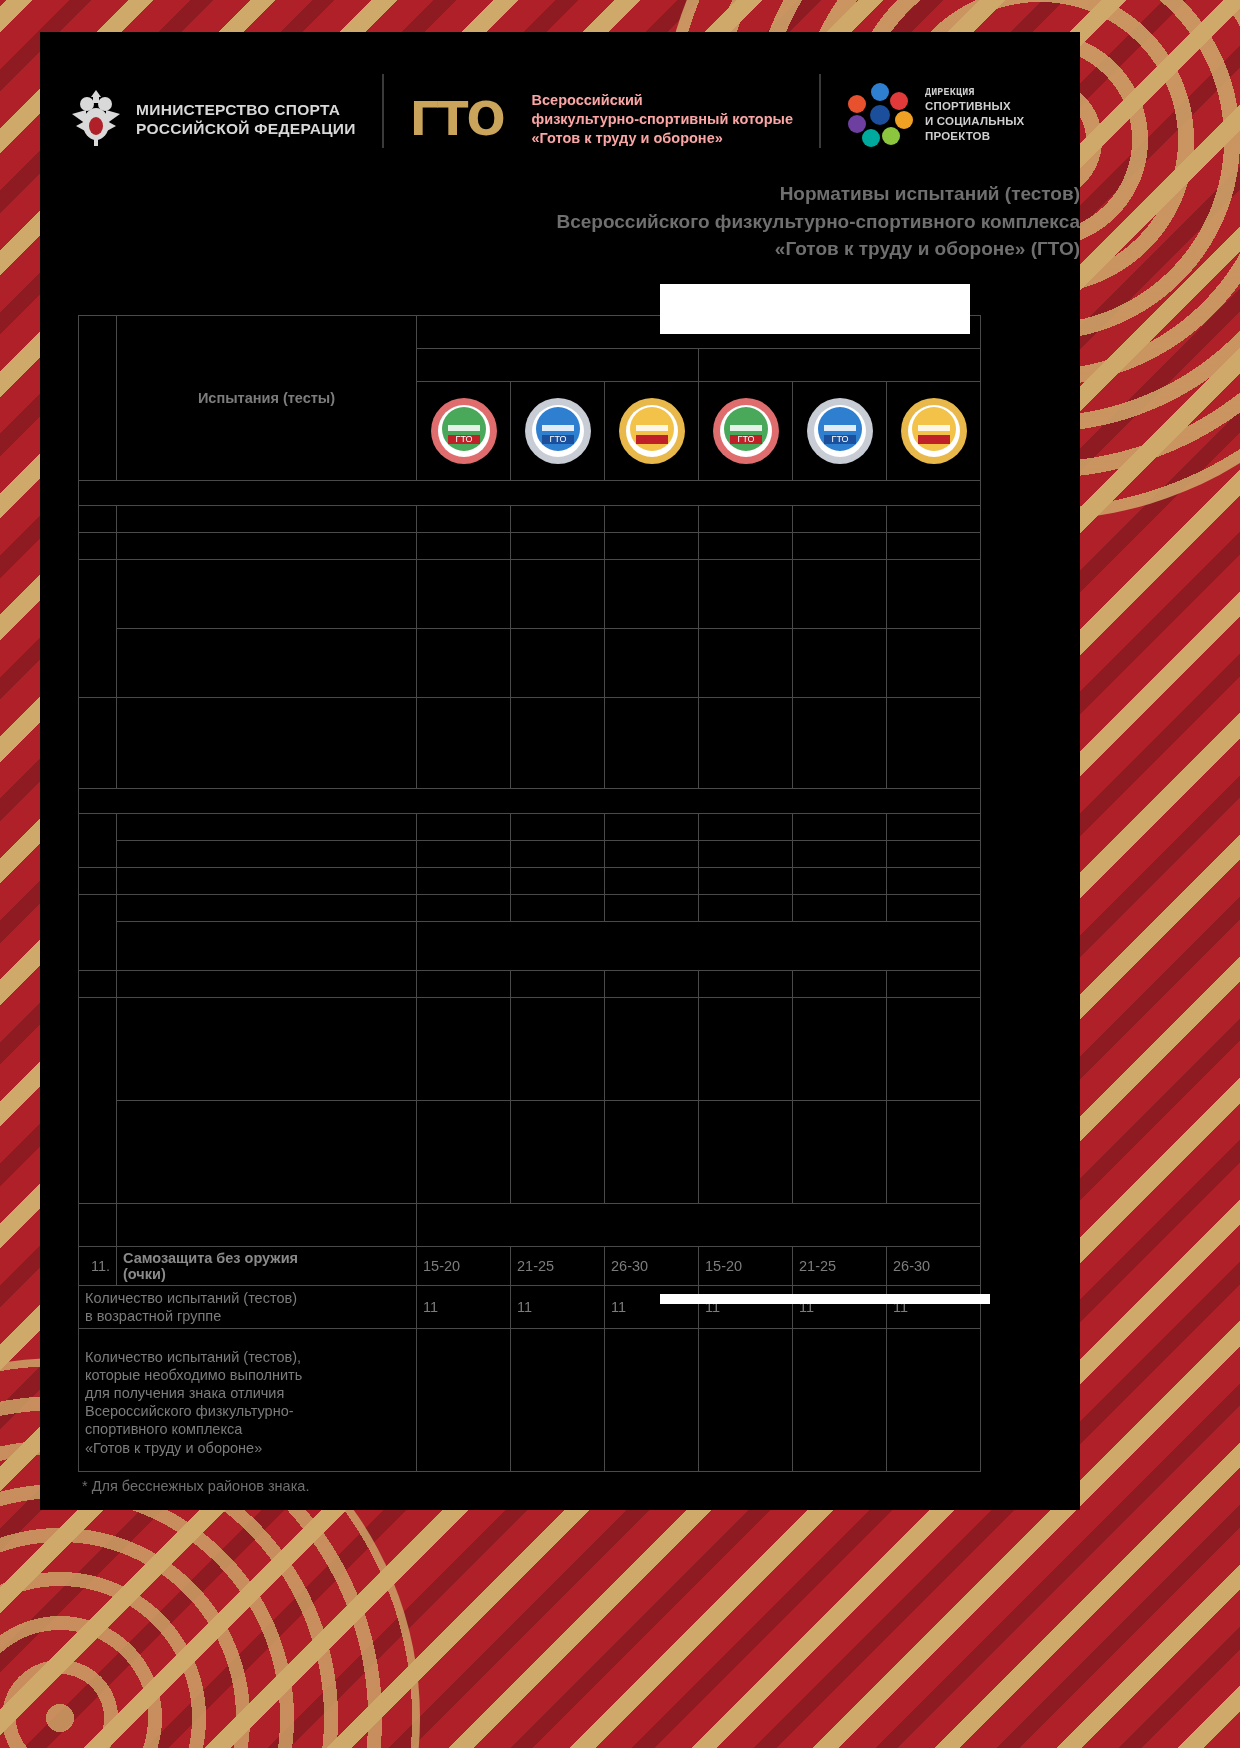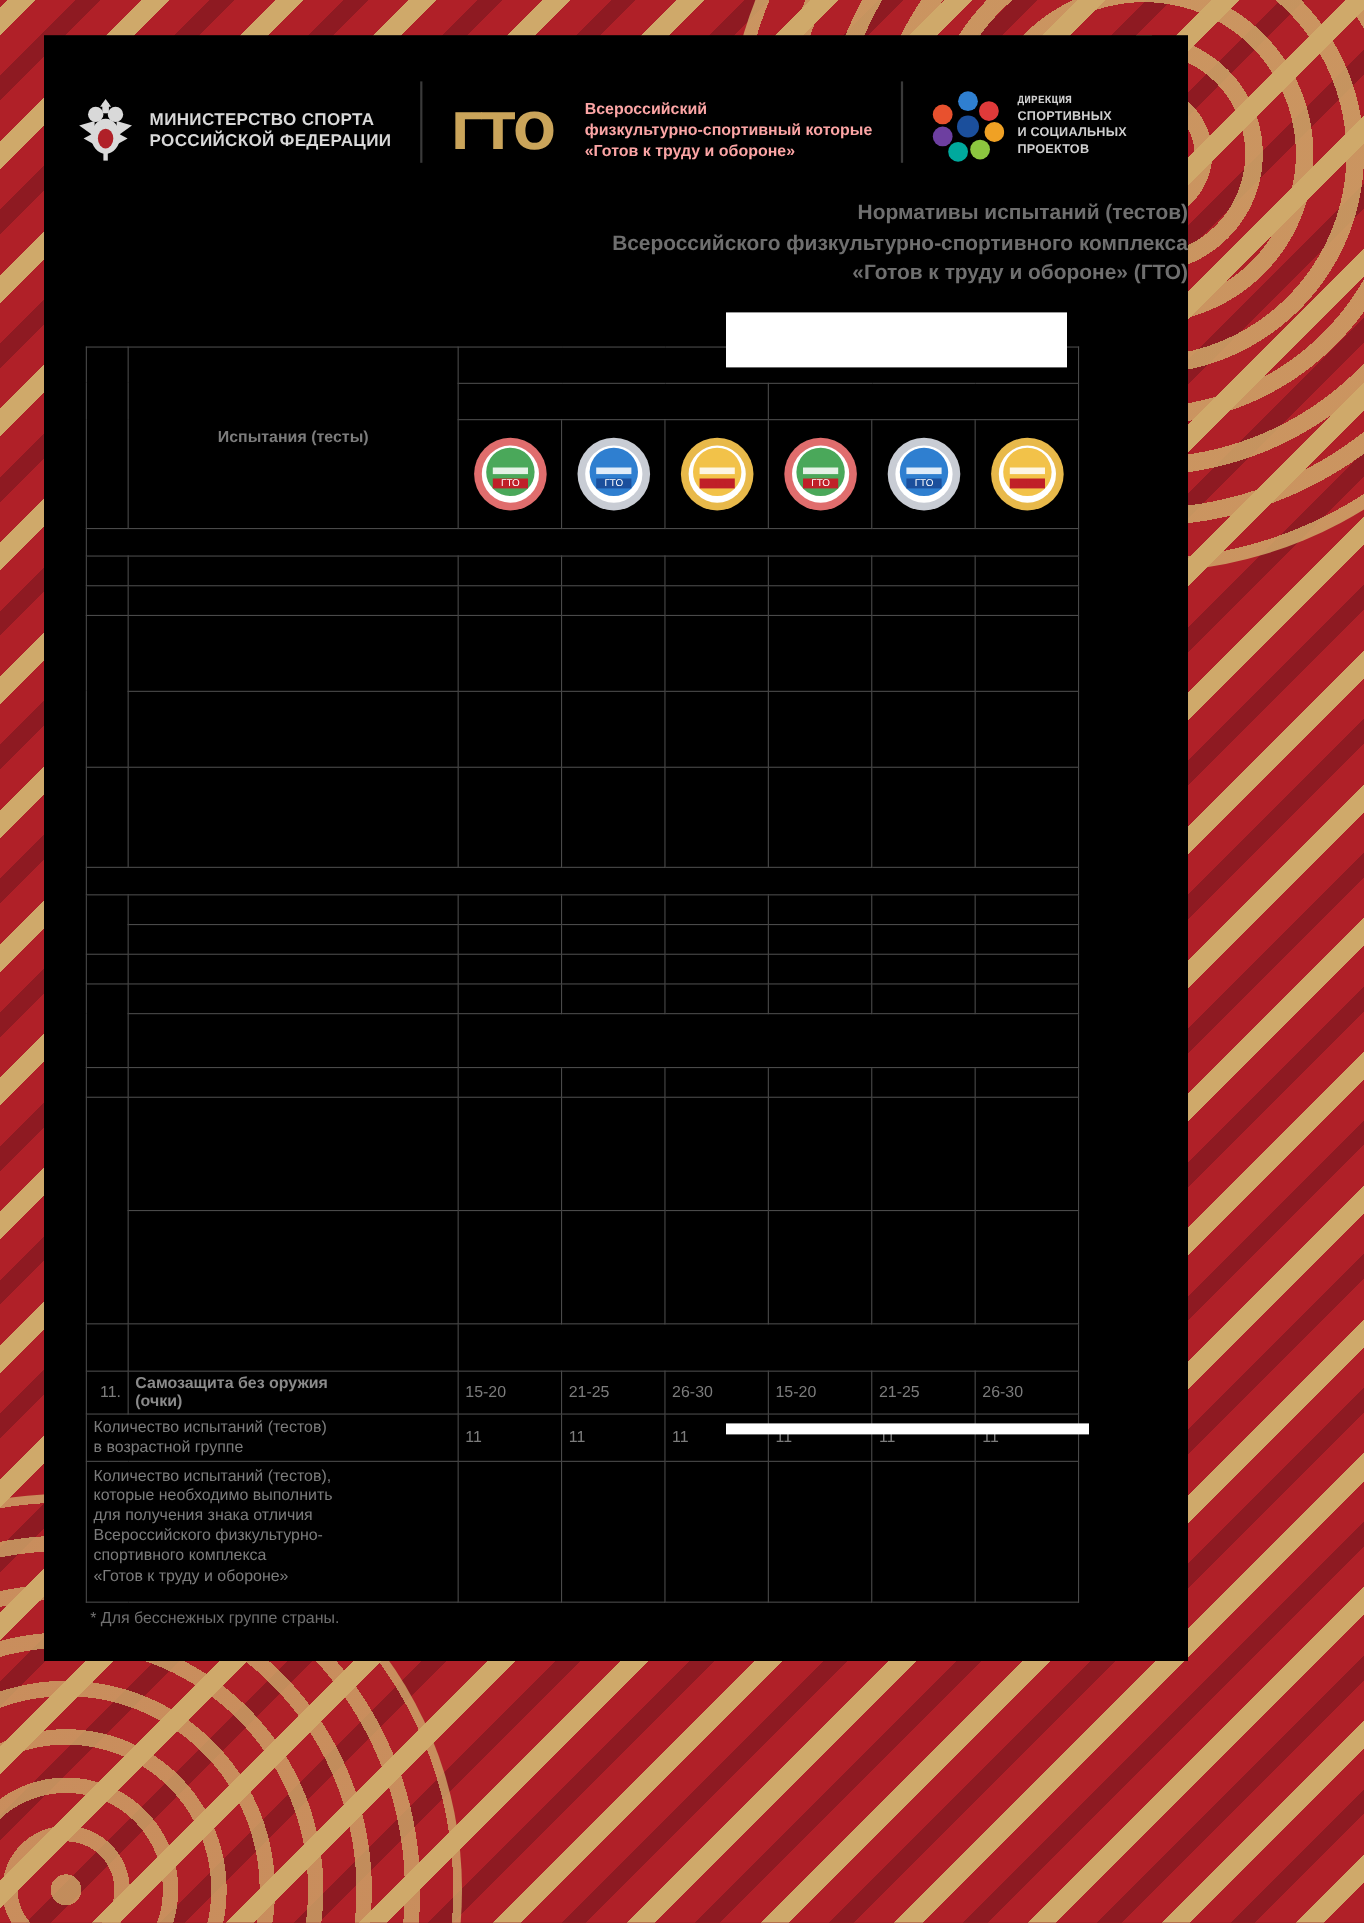--- a/index.html
+++ b/index.html
@@ -465,32 +465,32 @@
       </td>
       <td>11</td>
       <td>11</td>
       <td>11</td>
       <td>11</td>
       <td>11</td>
       <td>11</td>
     </tr>
 
     <tr>
-      <td colspan="2" class="sum-label" style="white-space:pre-line;height:120px;vertical-align:top;padding-top:4px">Количество испытаний (тестов),
+      <td colspan="2" class="sum-label" style="white-space:pre-line;height:120px;vertical-align:top;padding-top:19px">Количество испытаний (тестов),
 которые необходимо выполнить
 для получения знака отличия
 Всероссийского физкультурно-
 спортивного комплекса
 «Готов к труду и обороне»</td>
       <td></td>
       <td></td>
       <td></td>
       <td></td>
       <td></td>
       <td></td>
     </tr>
   </tbody>
     </table>
 
   <div class="white-bar"></div>
 
-  <div class="footnote">* Для бесснежных группе страны.</div>
+  <div class="footnote">* Для бесснежных районов знака.</div>
 </div>
 
 </body></html>

